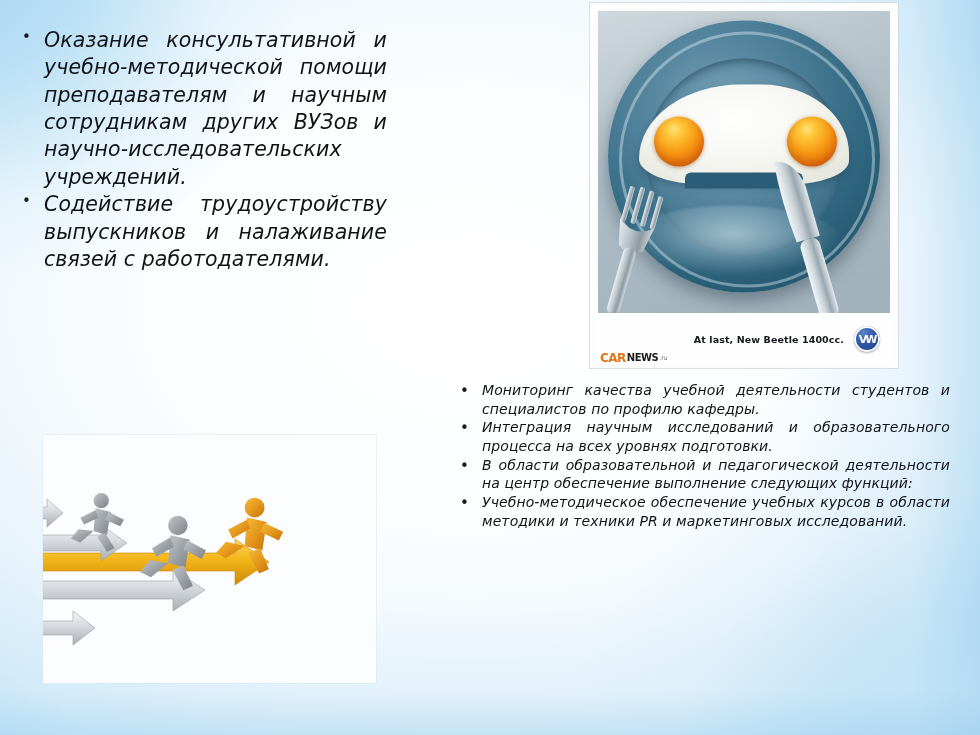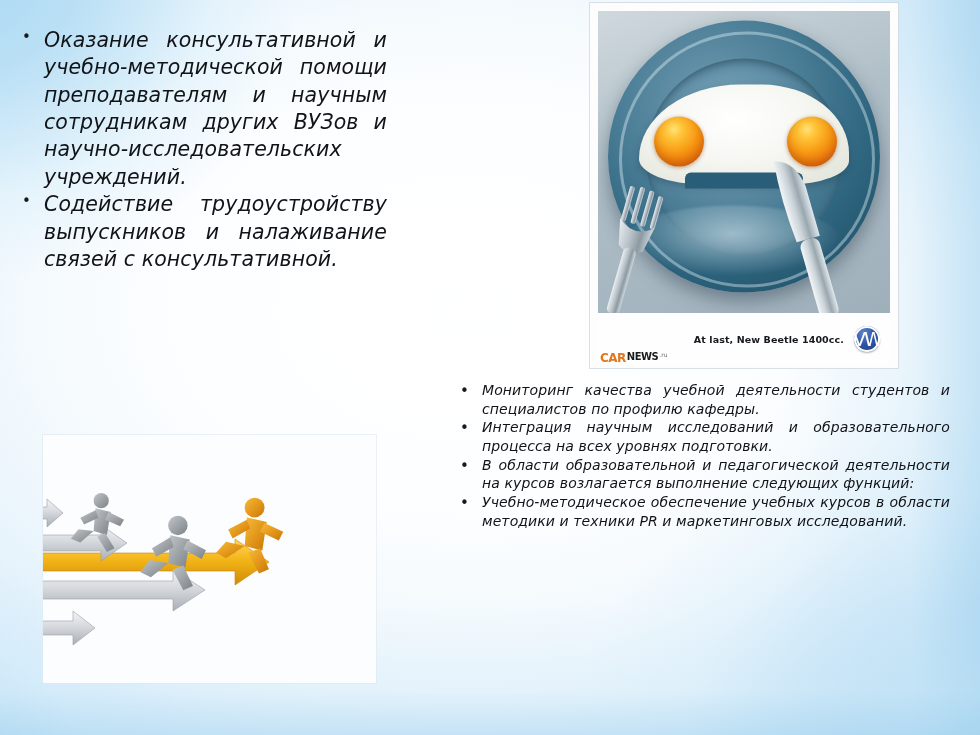--- a/index.html
+++ b/index.html
@@ -232,32 +232,32 @@
     position: relative;
     box-shadow: inset 0 0 0 2px #ffffff, 0 1px 2px rgba(0,0,0,0.3);
   }
   .vw-logo span {
     position: absolute;
     inset: 0;
     display: flex;
     align-items: center;
     justify-content: center;
     color: #ffffff;
-    font-size: 19px;
-    font-weight: normal;
+    font-size: 11px;
+    font-weight: bold;
     font-family: "DejaVu Sans", "Liberation Sans", sans-serif;
     letter-spacing: -2px;
     line-height: 1;
   }
   .ad-watermark {
     position: absolute;
     left: 2px;
     bottom: 1px;
     display: flex;
-    align-items: flex-start;
+    align-items: center;
     gap: 1px;
   }
   .wm-a {
     font-size: 12px;
     font-weight: bold;
     color: #e2761b;
     letter-spacing: -0.5px;
     line-height: 1;
   }
   .wm-b {
@@ -299,36 +299,36 @@
   <div class="bg-layer bg-right-band"></div>
   <div class="bg-layer bg-bottom-band"></div>
 
   <div class="textblock" id="block-one">
     <div class="bullet-row">
       <div class="bullet-dot">•</div>
       <div class="bullet-text">Оказание консультативной и учебно-методической помощи преподавателям и научным сотрудникам других ВУЗов и научно-исследовательских учреждений.</div>
     </div>
     <div class="bullet-row">
       <div class="bullet-dot">•</div>
-      <div class="bullet-text"> Содействие трудоустройству выпускников и налаживание связей с консультативной.</div>
+      <div class="bullet-text"> Содействие трудоустройству выпускников и налаживание связей с работодателями.</div>
     </div>
   </div>
 
   <div class="textblock" id="block-two">
     <div class="bullet-row">
       <div class="bullet-dot">•</div>
       <div class="bullet-text">Мониторинг качества учебной деятельности студентов и специалистов по профилю кафедры.</div>
     </div>
     <div class="bullet-row">
       <div class="bullet-dot">•</div>
       <div class="bullet-text">Интеграция научным исследований и образовательного процесса на всех уровнях подготовки.</div>
     </div>
     <div class="bullet-row">
       <div class="bullet-dot">•</div>
-      <div class="bullet-text">В области образовательной и педагогической деятельности на курсов возлагается выполнение следующих функций:</div>
+      <div class="bullet-text">В области образовательной и педагогической деятельности на центр обеспечение выполнение следующих функций:</div>
     </div>
     <div class="bullet-row">
       <div class="bullet-dot">•</div>
       <div class="bullet-text">Учебно-методическое обеспечение учебных курсов в области методики и техники PR и маркетинговых исследований.</div>
     </div>
   </div>
 
   <div id="vw-ad">
     <div class="ad-photo">
       <div class="plate-outer">

